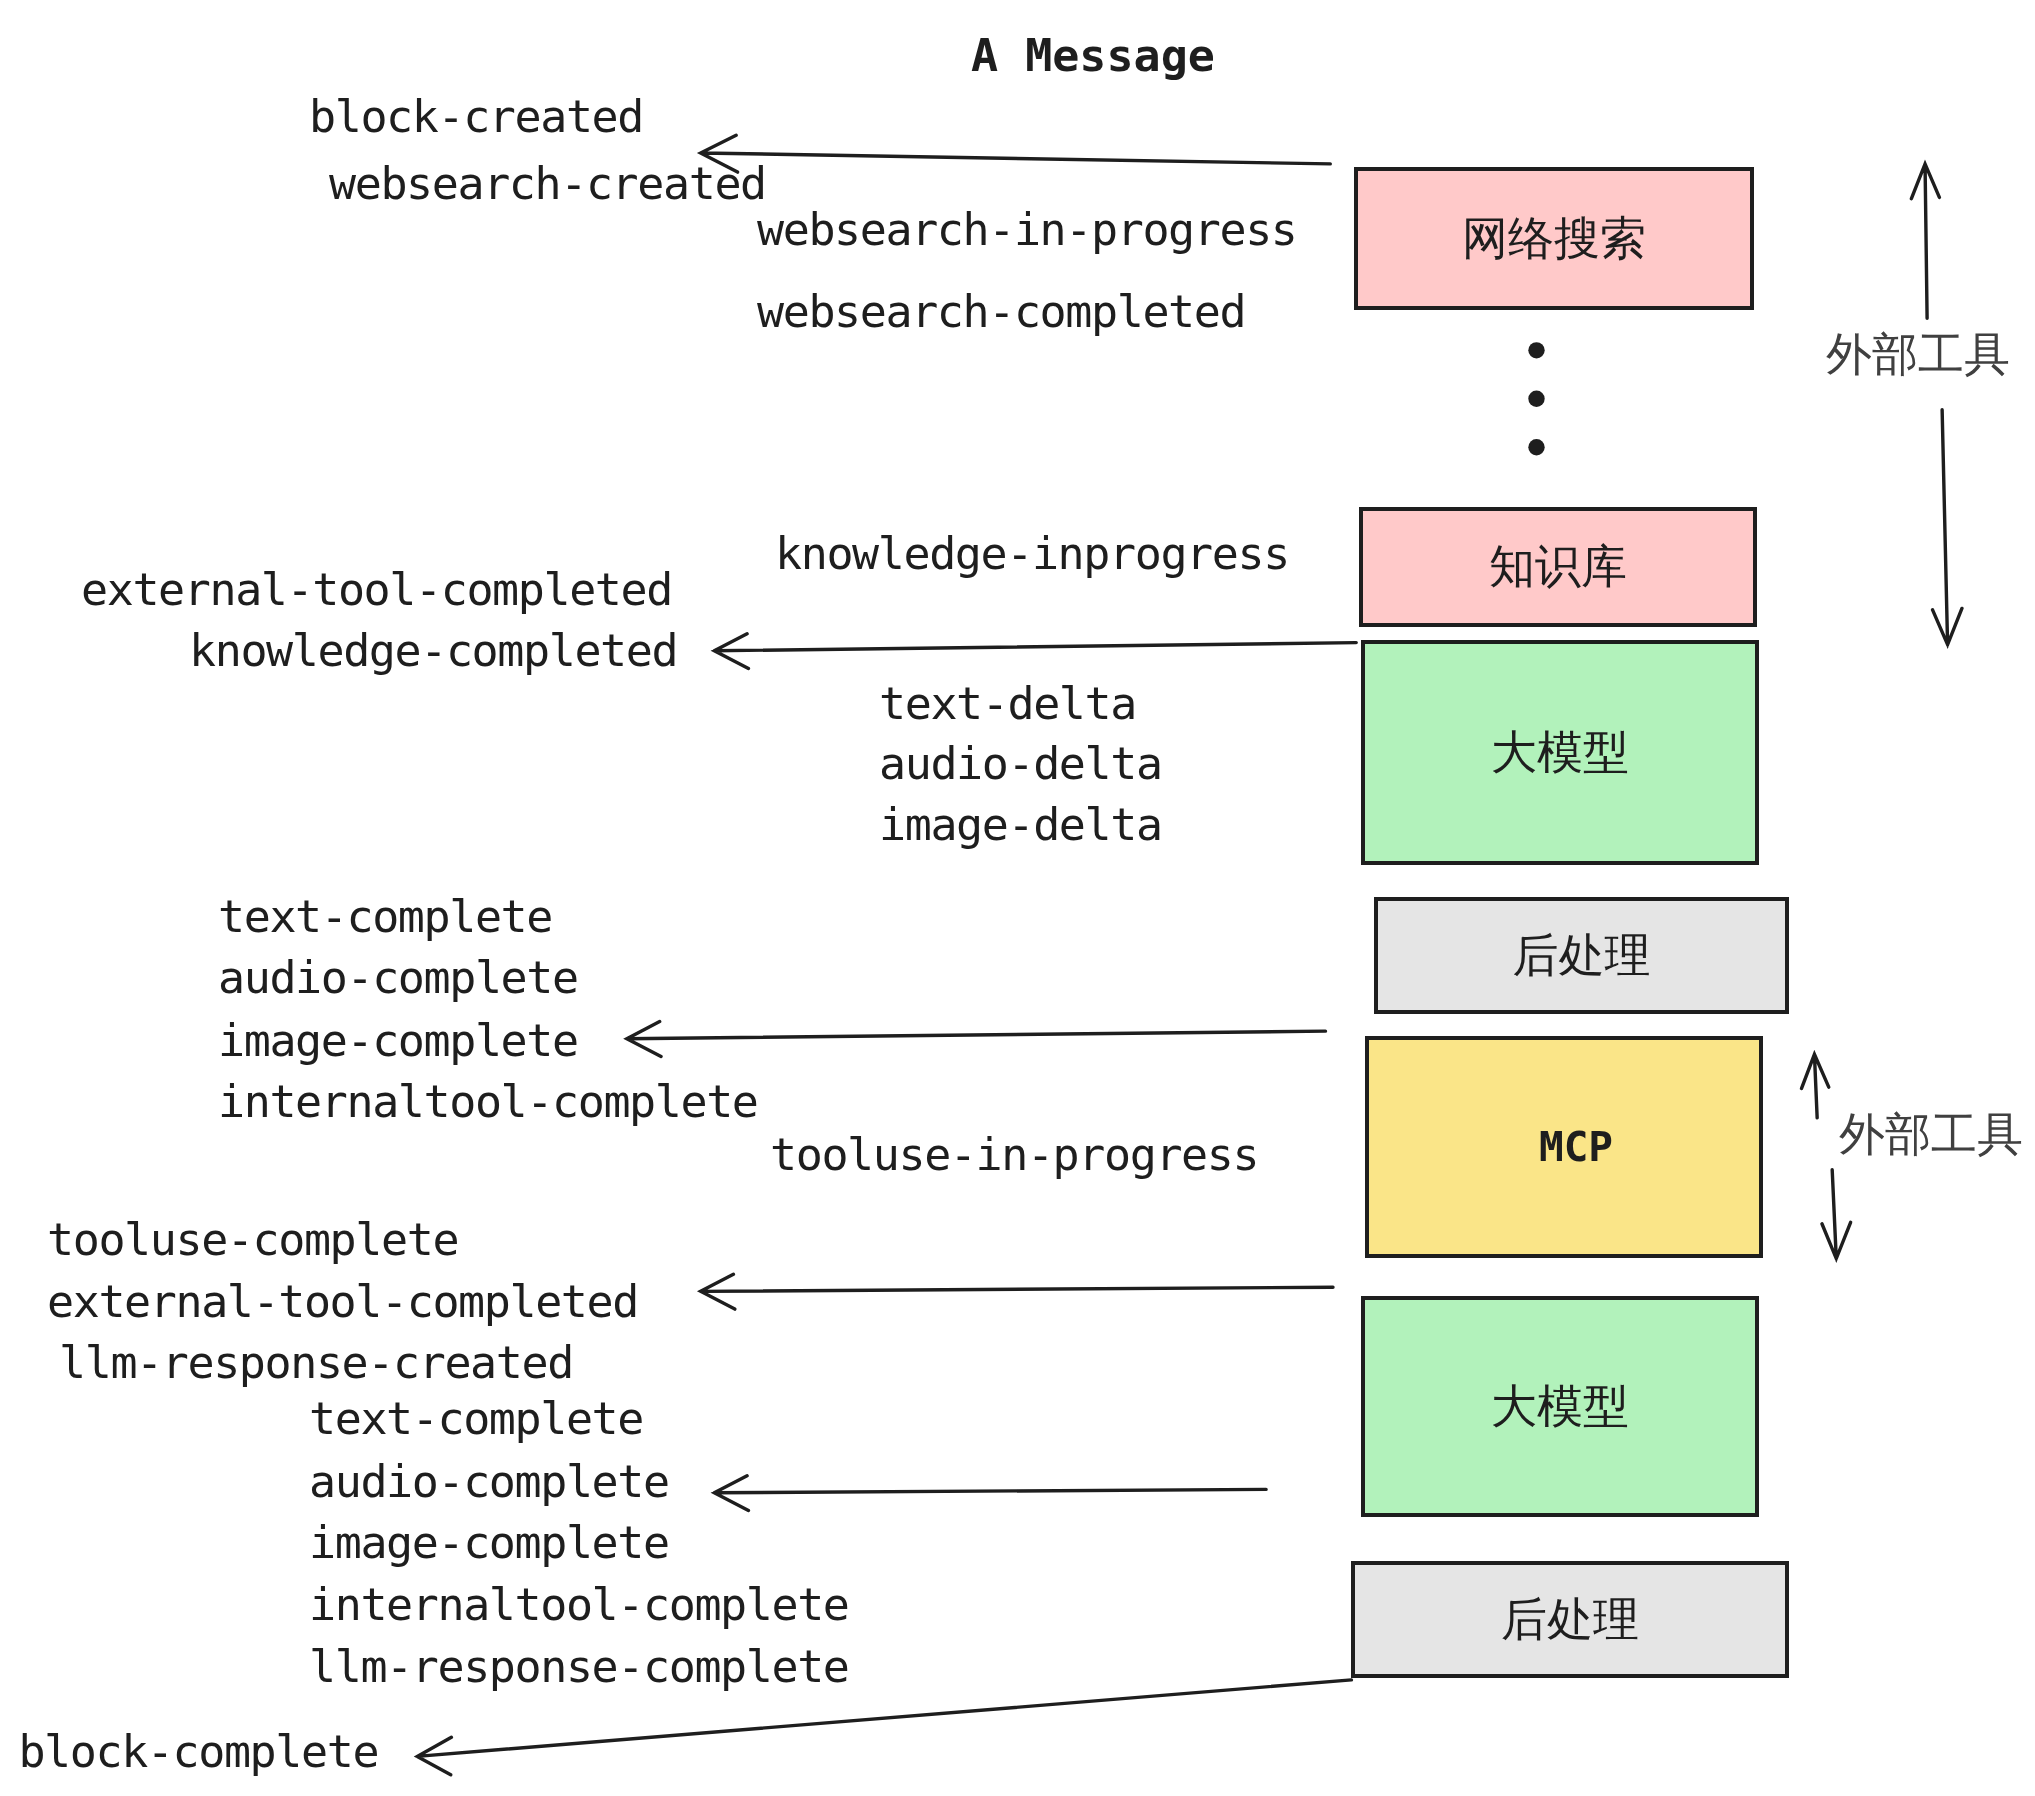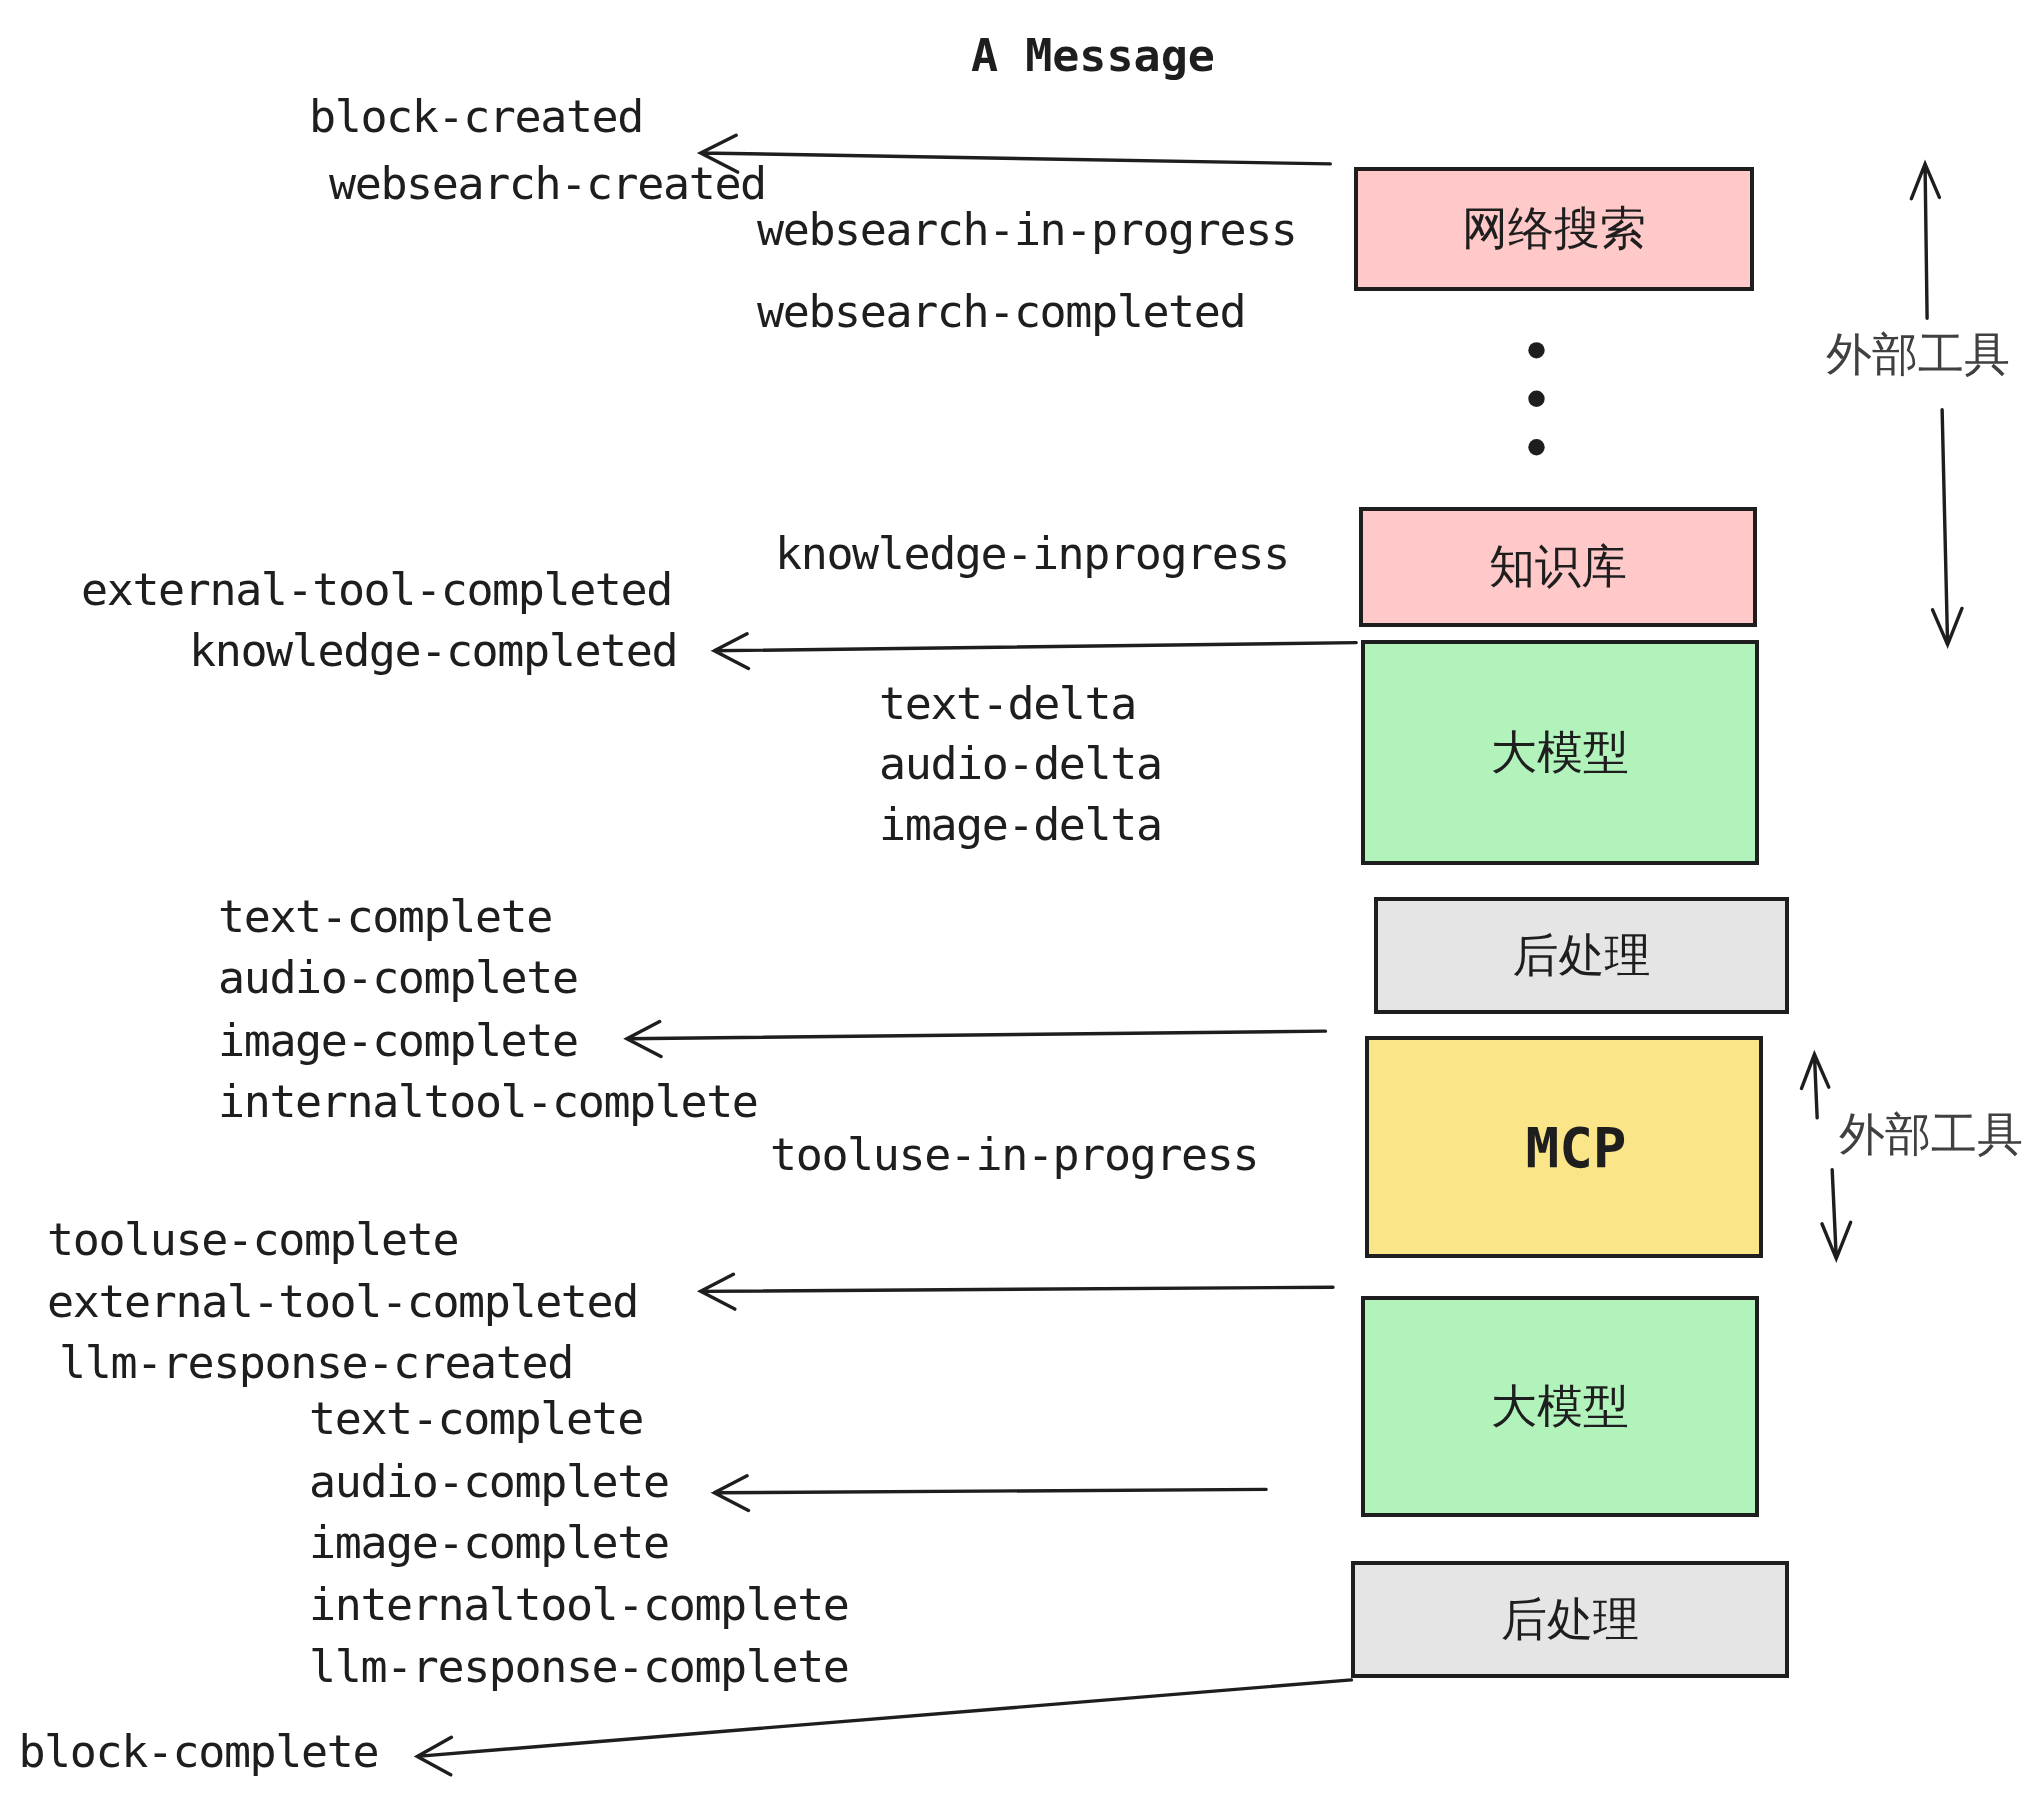--- a/index.html
+++ b/index.html
@@ -47,21 +47,21 @@
     color: #1e1e1e;
     white-space: nowrap;
   }
   .box.pink   { background: #ffc9c9; }
   .box.green  { background: #b2f2bb; }
   .box.yellow { background: #fae588; }
   .box.white  { background: #e5e5e5; }
   .box.mono   {
     font-family: "DejaVu Sans Mono", "Liberation Mono", monospace;
     font-weight: bold;
-    font-size: 56px;
+    font-size: 41px;
     padding-left: 24px;
   }
   .rightlabel {
     position: absolute;
     font-family: "Liberation Sans", "DejaVu Sans", sans-serif;
     font-size: 46px;
     line-height: 1;
     color: #404040;
     white-space: nowrap;
   }
@@ -97,21 +97,21 @@
   <div class="evt" style="left:47px;   top:1215px;">tooluse-complete</div>
   <div class="evt" style="left:47px;   top:1277px;">external-tool-completed</div>
   <div class="evt" style="left:47px;   top:1338px;margin-left:12px;">llm-response-created</div>
   <div class="evt" style="left:309px;  top:1394px;">text-complete</div>
   <div class="evt" style="left:309px;  top:1457px;">audio-complete</div>
   <div class="evt" style="left:309px;  top:1518px;">image-complete</div>
   <div class="evt" style="left:309px;  top:1580px;">internaltool-complete</div>
   <div class="evt" style="left:309px;  top:1642px;">llm-response-complete</div>
   <div class="evt" style="left:18.4px;   top:1727px;">block-complete</div>
 
-  <div class="box pink" style="left:1354px; top:167px;  width:400px; height:124px;">网络搜索</div>
+  <div class="box pink" style="left:1354px; top:167px;  width:400px; height:143px;">网络搜索</div>
   <div class="box pink" style="left:1359px; top:507px;  width:398px; height:120px;">知识库</div>
   <div class="box green" style="left:1361px; top:640px;  width:398px; height:225px;">大模型</div>
   <div class="box white" style="left:1374px; top:897px; width:415px; height:117px;">后处理</div>
   <div class="box yellow mono" style="left:1365px; top:1036px; width:398px; height:222px;">MCP</div>
   <div class="box green" style="left:1361px; top:1296px; width:398px; height:221px;">大模型</div>
   <div class="box white" style="left:1351px; top:1561px; width:438px; height:117px;">后处理</div>
 
   <div class="rightlabel" style="left:1826px; top:331px;">外部工具</div>
   <div class="rightlabel" style="left:1839px; top:1111px;">外部工具</div>
 

